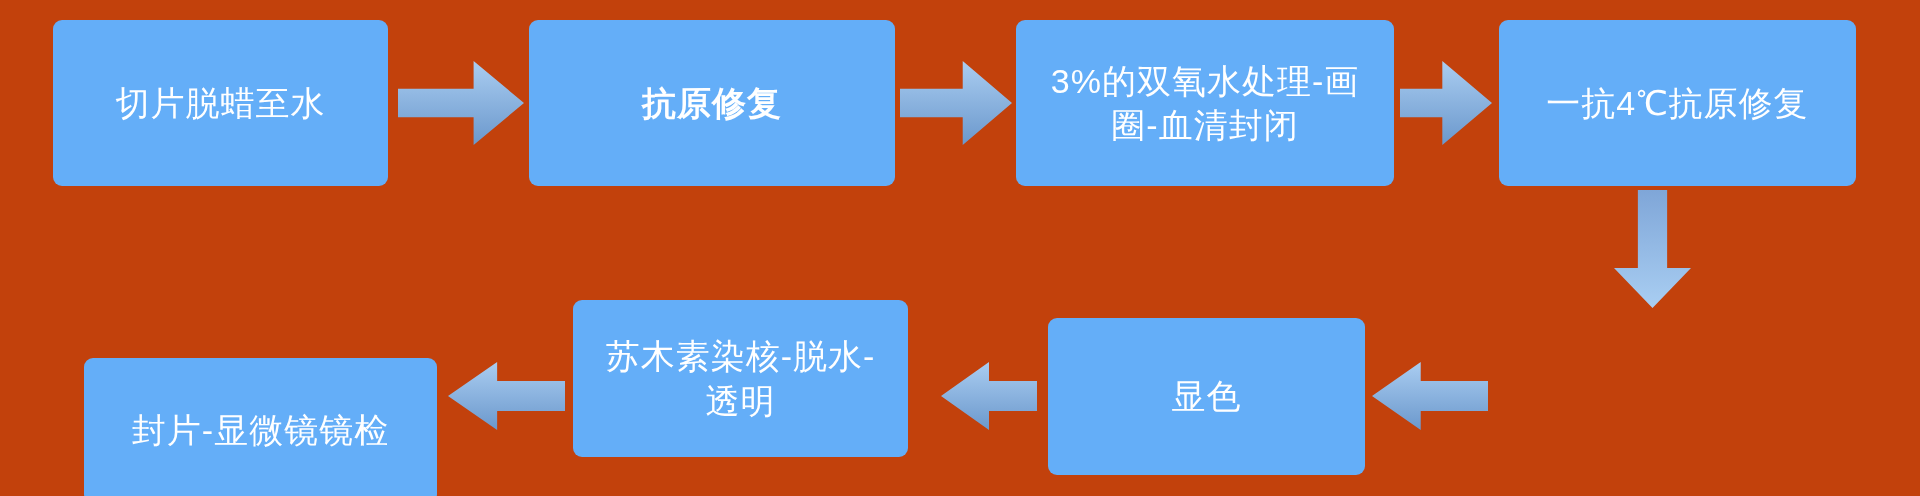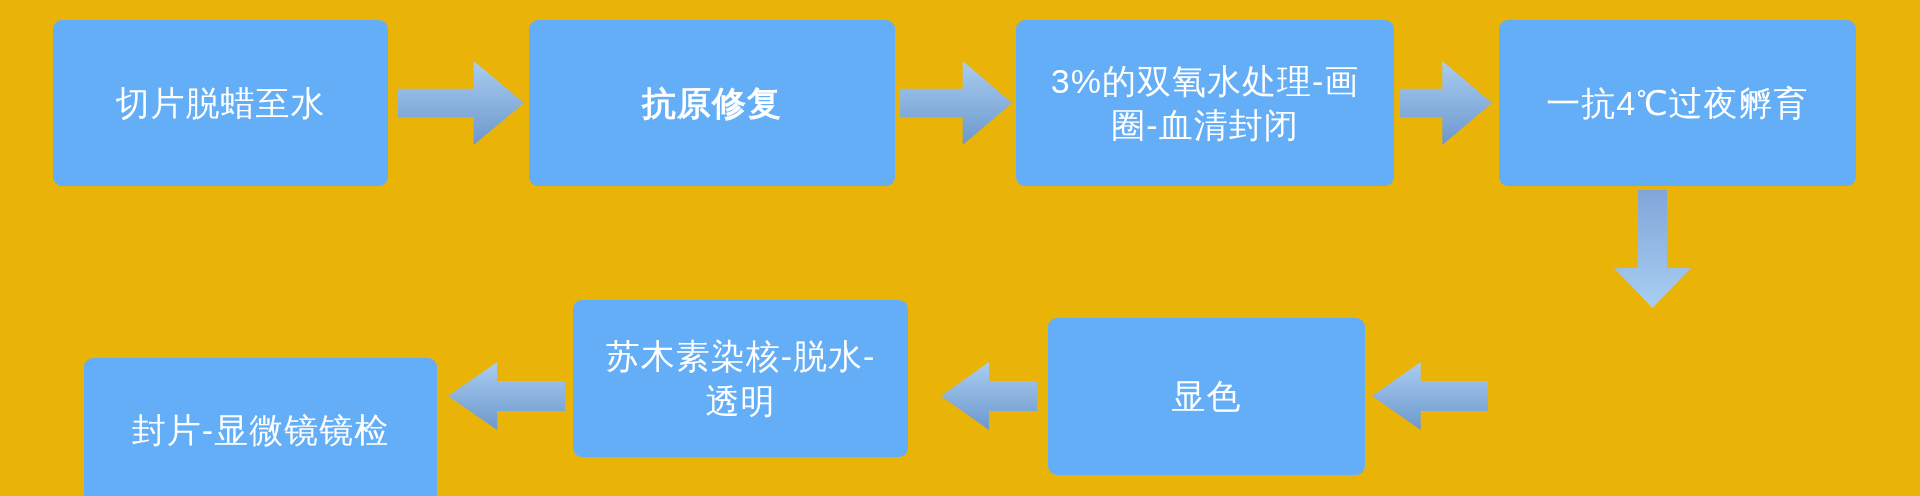--- a/index.html
+++ b/index.html
@@ -5,21 +5,21 @@
   html, body {
     margin: 0;
     padding: 0;
     background: #ffffff;
     font-family: "Liberation Sans", sans-serif;
   }
   .canvas {
     position: relative;
     width: 1920px;
     height: 496px;
-    background: #eab308;
+    background: #c2410c;
     overflow: hidden;
   }
   .node {
     position: absolute;
     background: #64AEF8;
     border-radius: 9px;
     color: #ffffff;
     display: flex;
     align-items: center;
     justify-content: center;
@@ -73,21 +73,21 @@
   <div id="a1" class="arrow arrow-right"></div>
 
   <div id="n2" class="node">抗原修复</div>
 
   <div id="a2" class="arrow arrow-right"></div>
 
   <div id="n3" class="node">3%的双氧水处理-画圈-血清封闭</div>
 
   <div id="a3" class="arrow arrow-right"></div>
 
-  <div id="n4" class="node">一抗4℃过夜孵育</div>
+  <div id="n4" class="node">一抗4℃抗原修复</div>
 
   <div id="a4" class="arrow arrow-down"></div>
 
 
   <div id="a5" class="arrow arrow-left"></div>
 
   <div id="n6" class="node">显色</div>
 
   <div id="a6" class="arrow arrow-left"></div>
 

